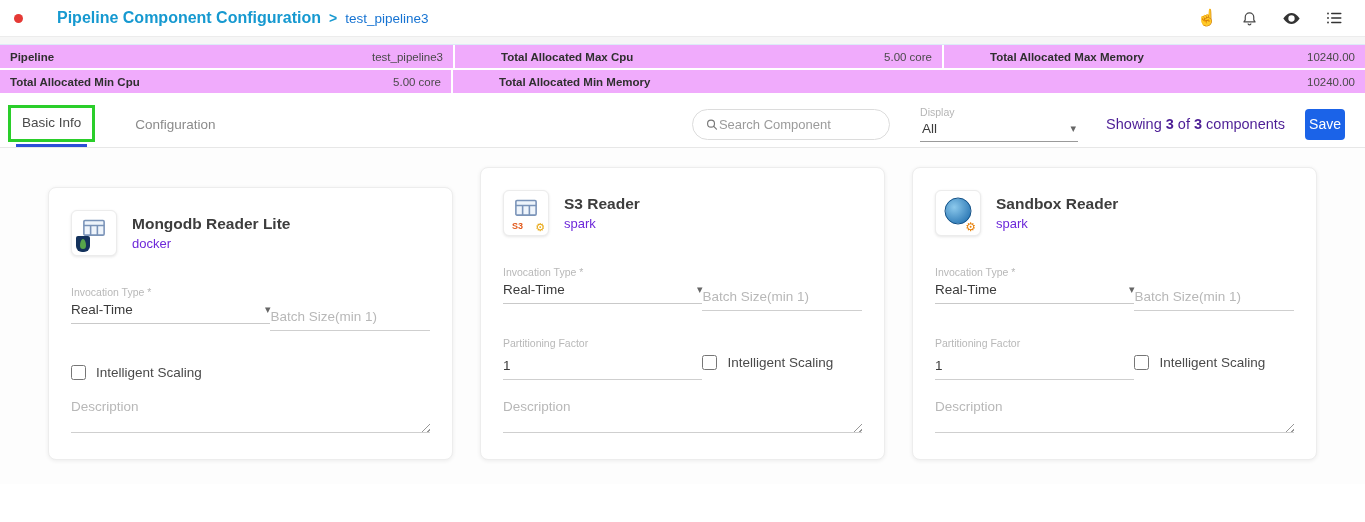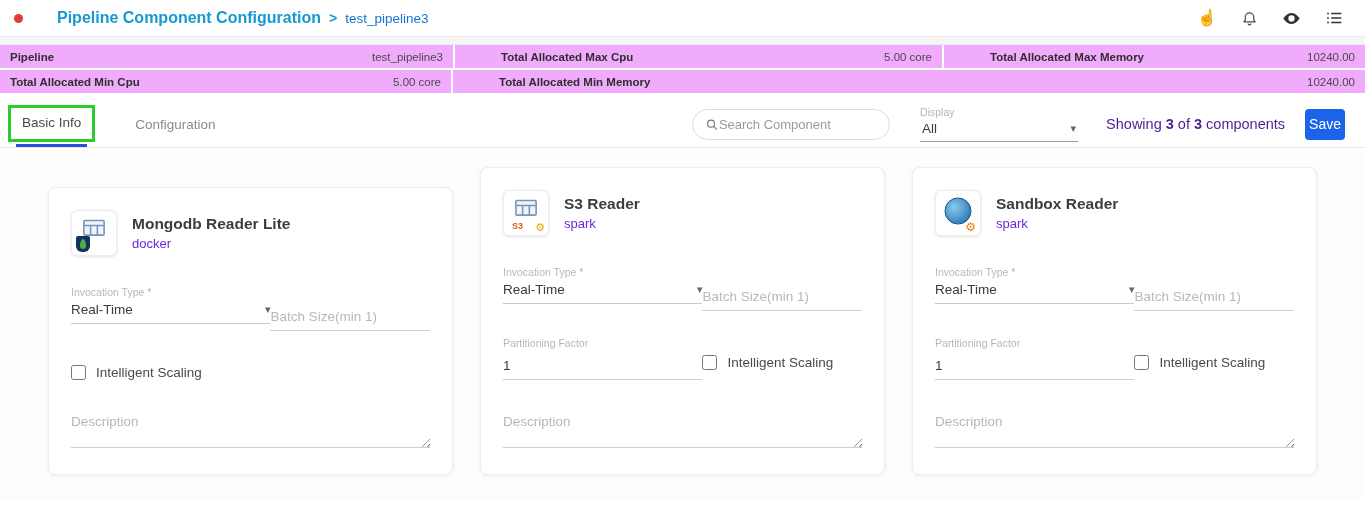--- a/index.html
+++ b/index.html
@@ -89,21 +89,21 @@
   .m-value { font-size: 13.5px; color: #3b3b3b; display: flex; justify-content: space-between;
              align-items: center; padding-bottom: 6px; border-bottom: 1px solid #c9c9c9; cursor: pointer; }
   .m-input { border: none; border-bottom: 1px solid #cfcfcf; font-size: 13.5px; padding: 5px 0 6px;
              width: 100%; outline: none; background: transparent; color: #3b3b3b; font-family: inherit; }
   .m-input::placeholder { color: #b8b8b8; }
   .align-mid { margin-top: 18px; }
 
   .check { display: flex; align-items: center; gap: 10px; font-size: 13.5px; color: #4a4a4a; cursor: pointer; }
   .check input { width: 15px; height: 15px; margin: 0; cursor: pointer; }
 
-  .desc { position: relative; margin-top: 32px; }
+  .desc { position: relative; margin-top: 17px; }
   .desc textarea { width: 100%; height: 36px; border: none; border-bottom: 1px solid #cfcfcf; resize: none;
                    font-size: 13.5px; font-family: "Liberation Sans", sans-serif; color: #3b3b3b;
                    outline: none; padding: 2px 0; background: transparent; }
   .desc textarea::placeholder { color: #b8b8b8; }
   .resize-handle { position: absolute; right: 0; bottom: 5px; width: 10px; height: 10px;
                    background: repeating-linear-gradient(135deg, #979797 0 1px, transparent 1px 4px);
                    clip-path: polygon(100% 0, 0 100%, 100% 100%); cursor: nwse-resize; }
 </style>
 </head>
 <body>

